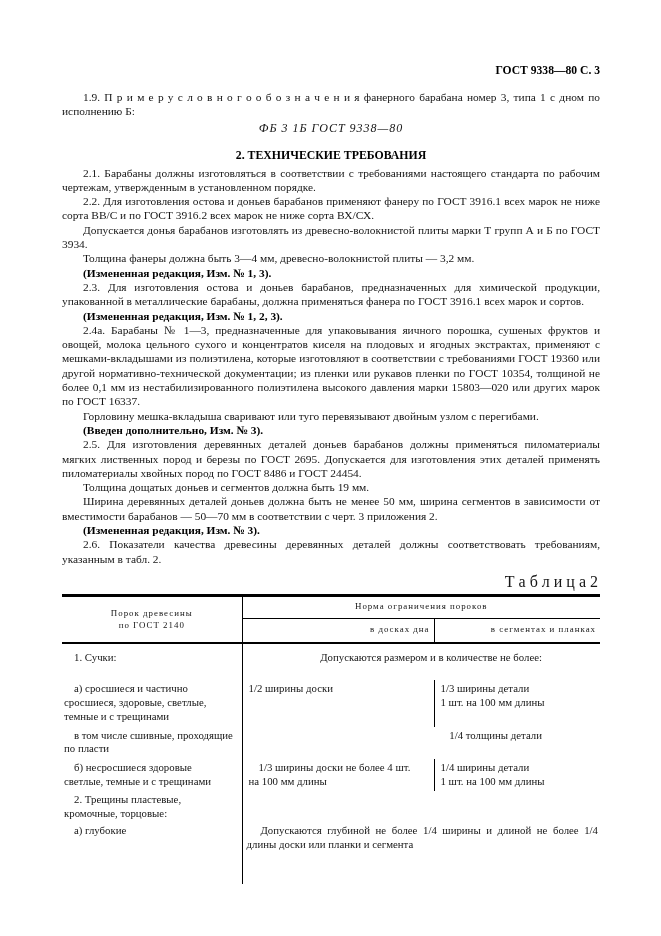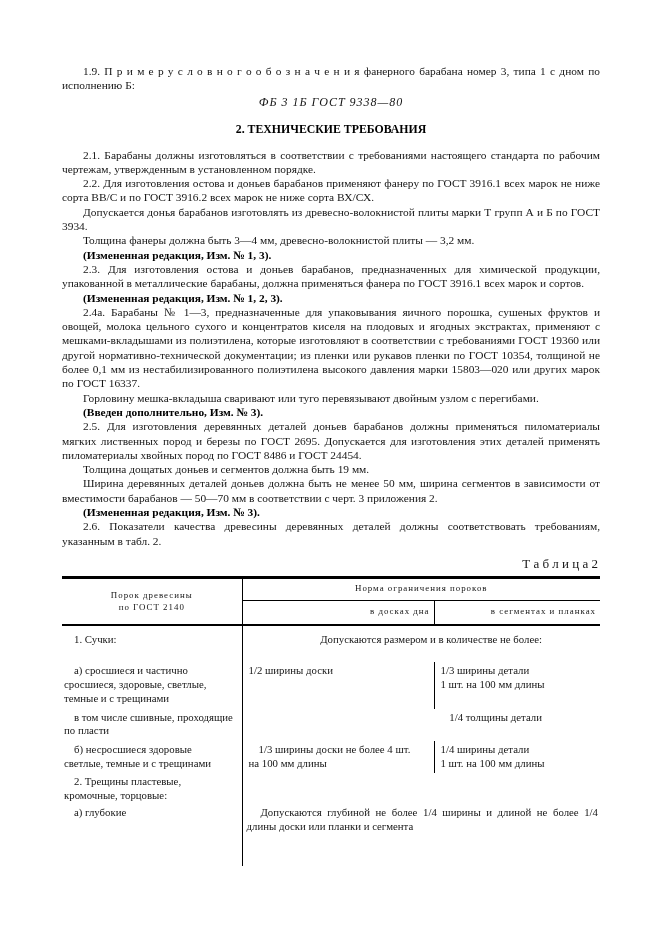--- a/index.html
+++ b/index.html
@@ -17,24 +17,24 @@
     font-size:11.4px;line-height:14.3px;text-align:justify;
     text-indent:21px;margin:0;
   }
   .para.bold{font-weight:bold;color:#000;}
   .formula{
     text-align:center;font-style:italic;font-size:12px;line-height:15px;
     margin:2px 0 0 0;letter-spacing:1px;
   }
   .section-title{
     text-align:center;font-weight:bold;font-size:11.8px;line-height:14px;
-    margin:12px 0 12px 0;color:#000;
+    margin:12px 0 4px 0;color:#000;
   }
   .table-caption{
-    text-align:right;font-size:13px;line-height:13px;margin:9px 2px 6px 0;
+    text-align:right;font-size:16px;line-height:13px;margin:9px 2px 6px 0;
   }
   
   table.t2{
     width:538px;border-collapse:collapse;table-layout:fixed;
     border-top:3px solid #000;
     font-size:10.8px;line-height:13.8px;
   }
   col.c1w{width:180px;} col.c2w{width:192px;} col.c3w{width:166px;}
   thead{border-bottom:2px solid #000;}
   th{font-weight:normal;}
@@ -62,20 +62,21 @@
   tr.row-a td{padding-bottom:3px;}
   tr.row-incl td{padding-bottom:3px;}
   tr.row-b td{padding-bottom:2px;}
   tr.row-last td{padding-bottom:32px;}
 </style>
 </head>
 <body>
 
 <div class="page">
 
+  <div class="doc-header">ГОСТ 9338—80 С. 3</div>
 
   <p class="para">1.9. П р и м е р  у с л о в н о г о  о б о з н а ч е н и я  фанерного барабана номер 3, типа 1 с дном по исполнению Б:</p>
   <p class="formula">ФБ 3 1Б ГОСТ 9338—80</p>
 
   <h2 class="section-title">2. ТЕХНИЧЕСКИЕ ТРЕБОВАНИЯ</h2>
 
   <p class="para">2.1. Барабаны должны изготовляться в соответствии с требованиями настоящего стандарта по рабочим чертежам, утвержденным в установленном порядке.</p>
   <p class="para">2.2. Для изготовления остова и доньев барабанов применяют фанеру по ГОСТ 3916.1 всех марок не ниже сорта ВВ/С и по ГОСТ 3916.2 всех марок не ниже сорта ВХ/СХ.</p>
   <p class="para">Допускается донья барабанов изготовлять из древесно-волокнистой плиты марки Т групп А и Б по ГОСТ 3934.</p>
   <p class="para">Толщина фанеры должна быть 3—4 мм, древесно-волокнистой плиты — 3,2 мм.</p>

